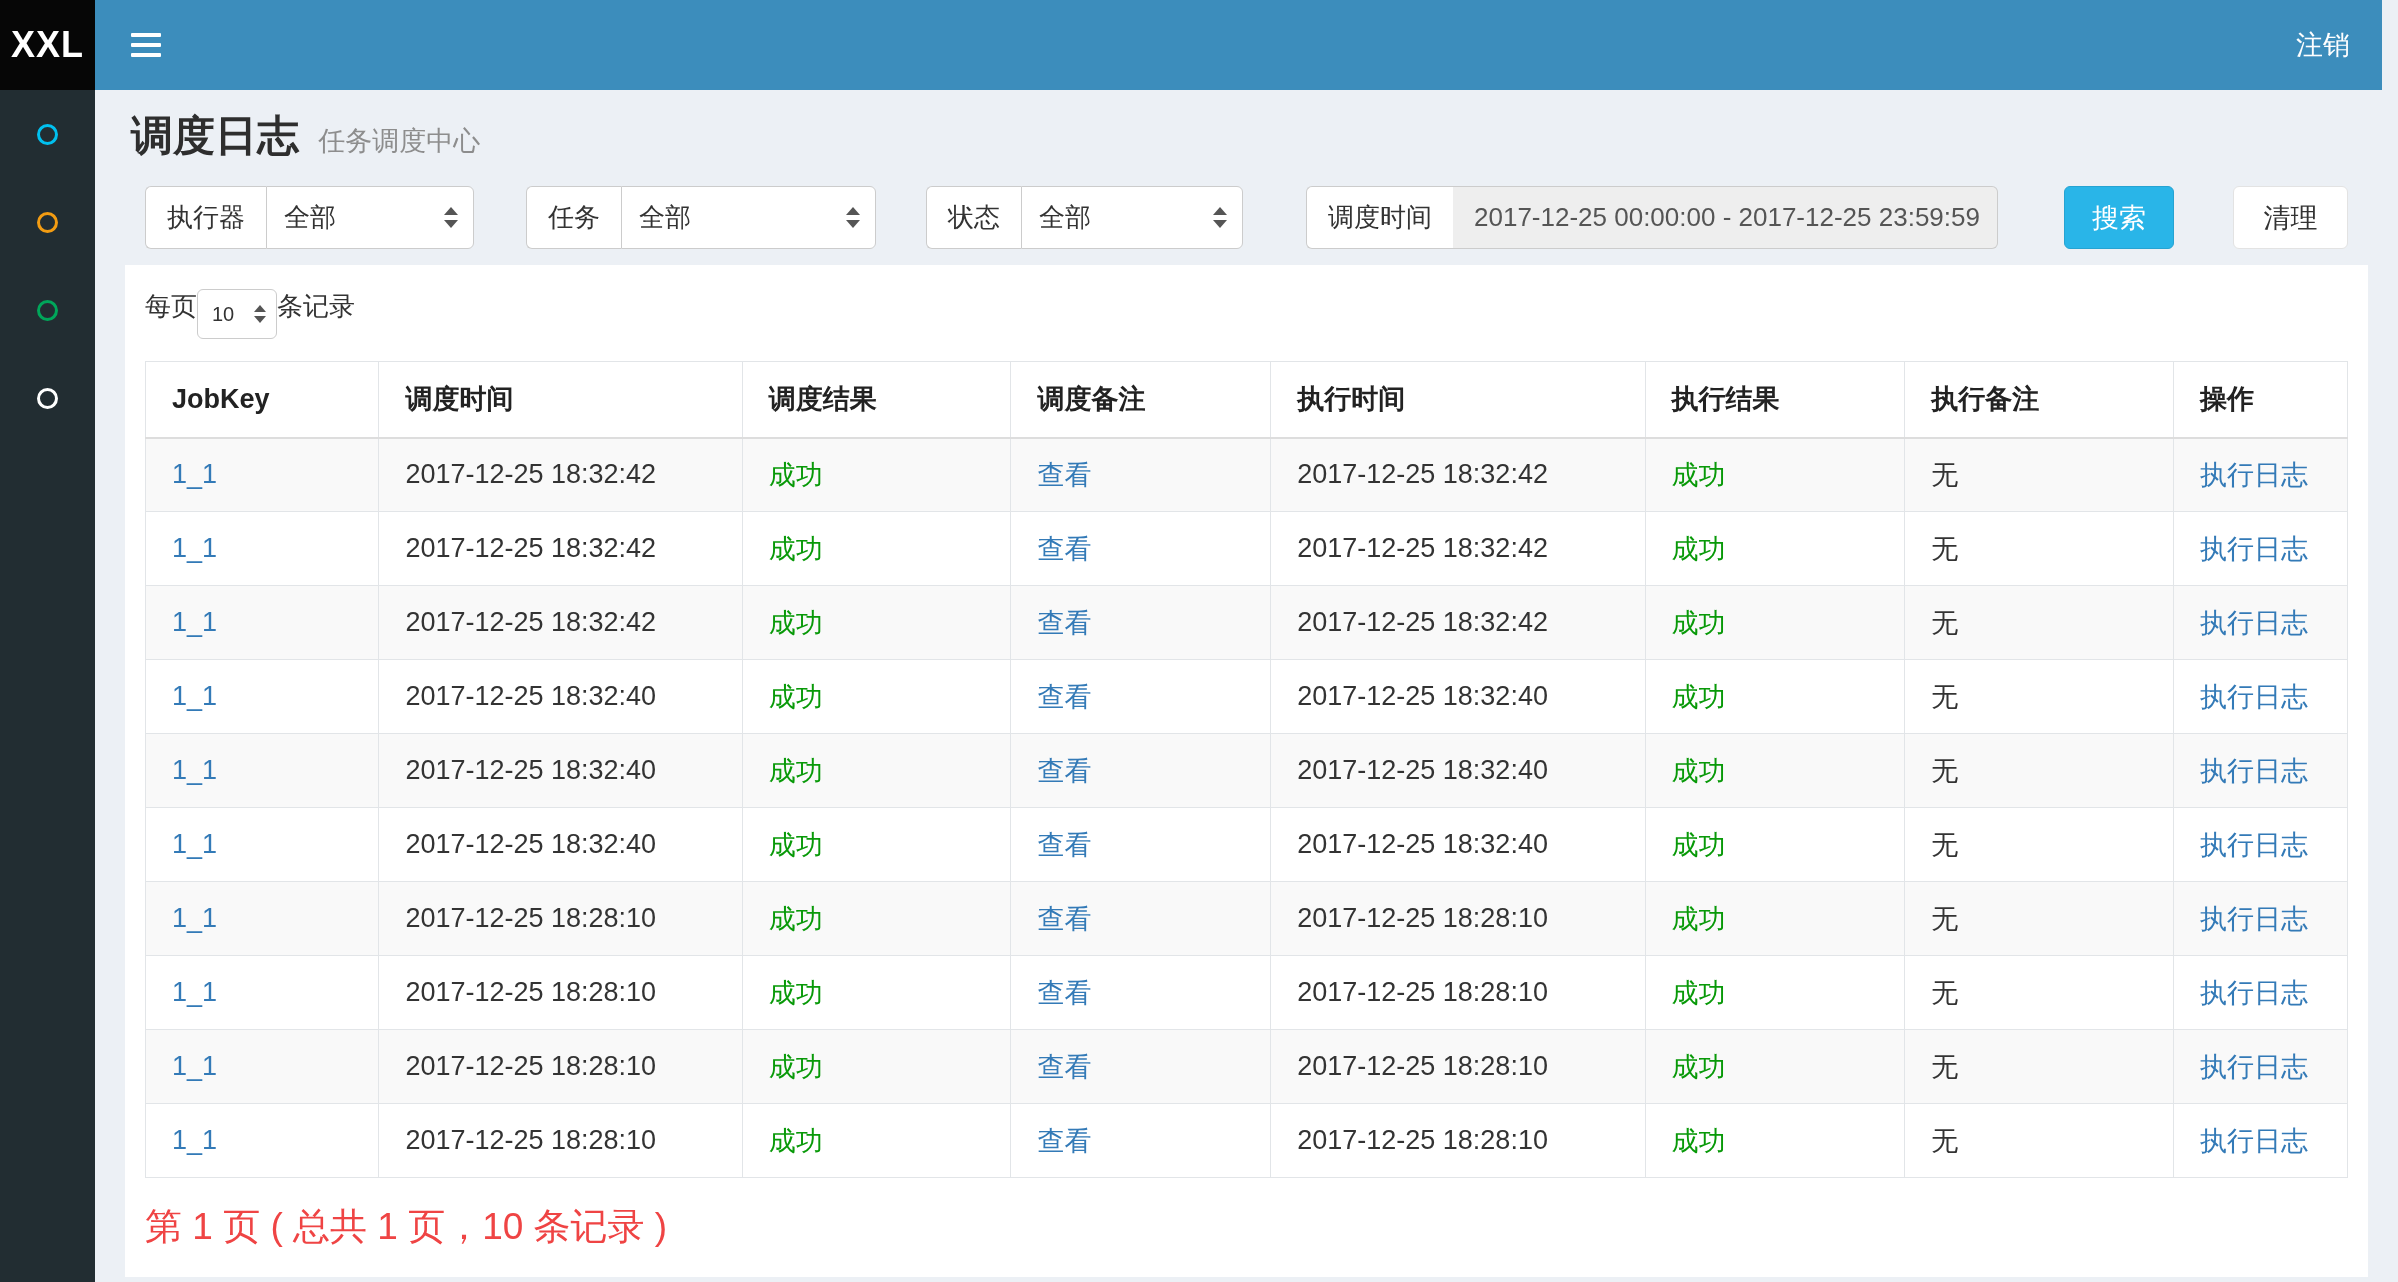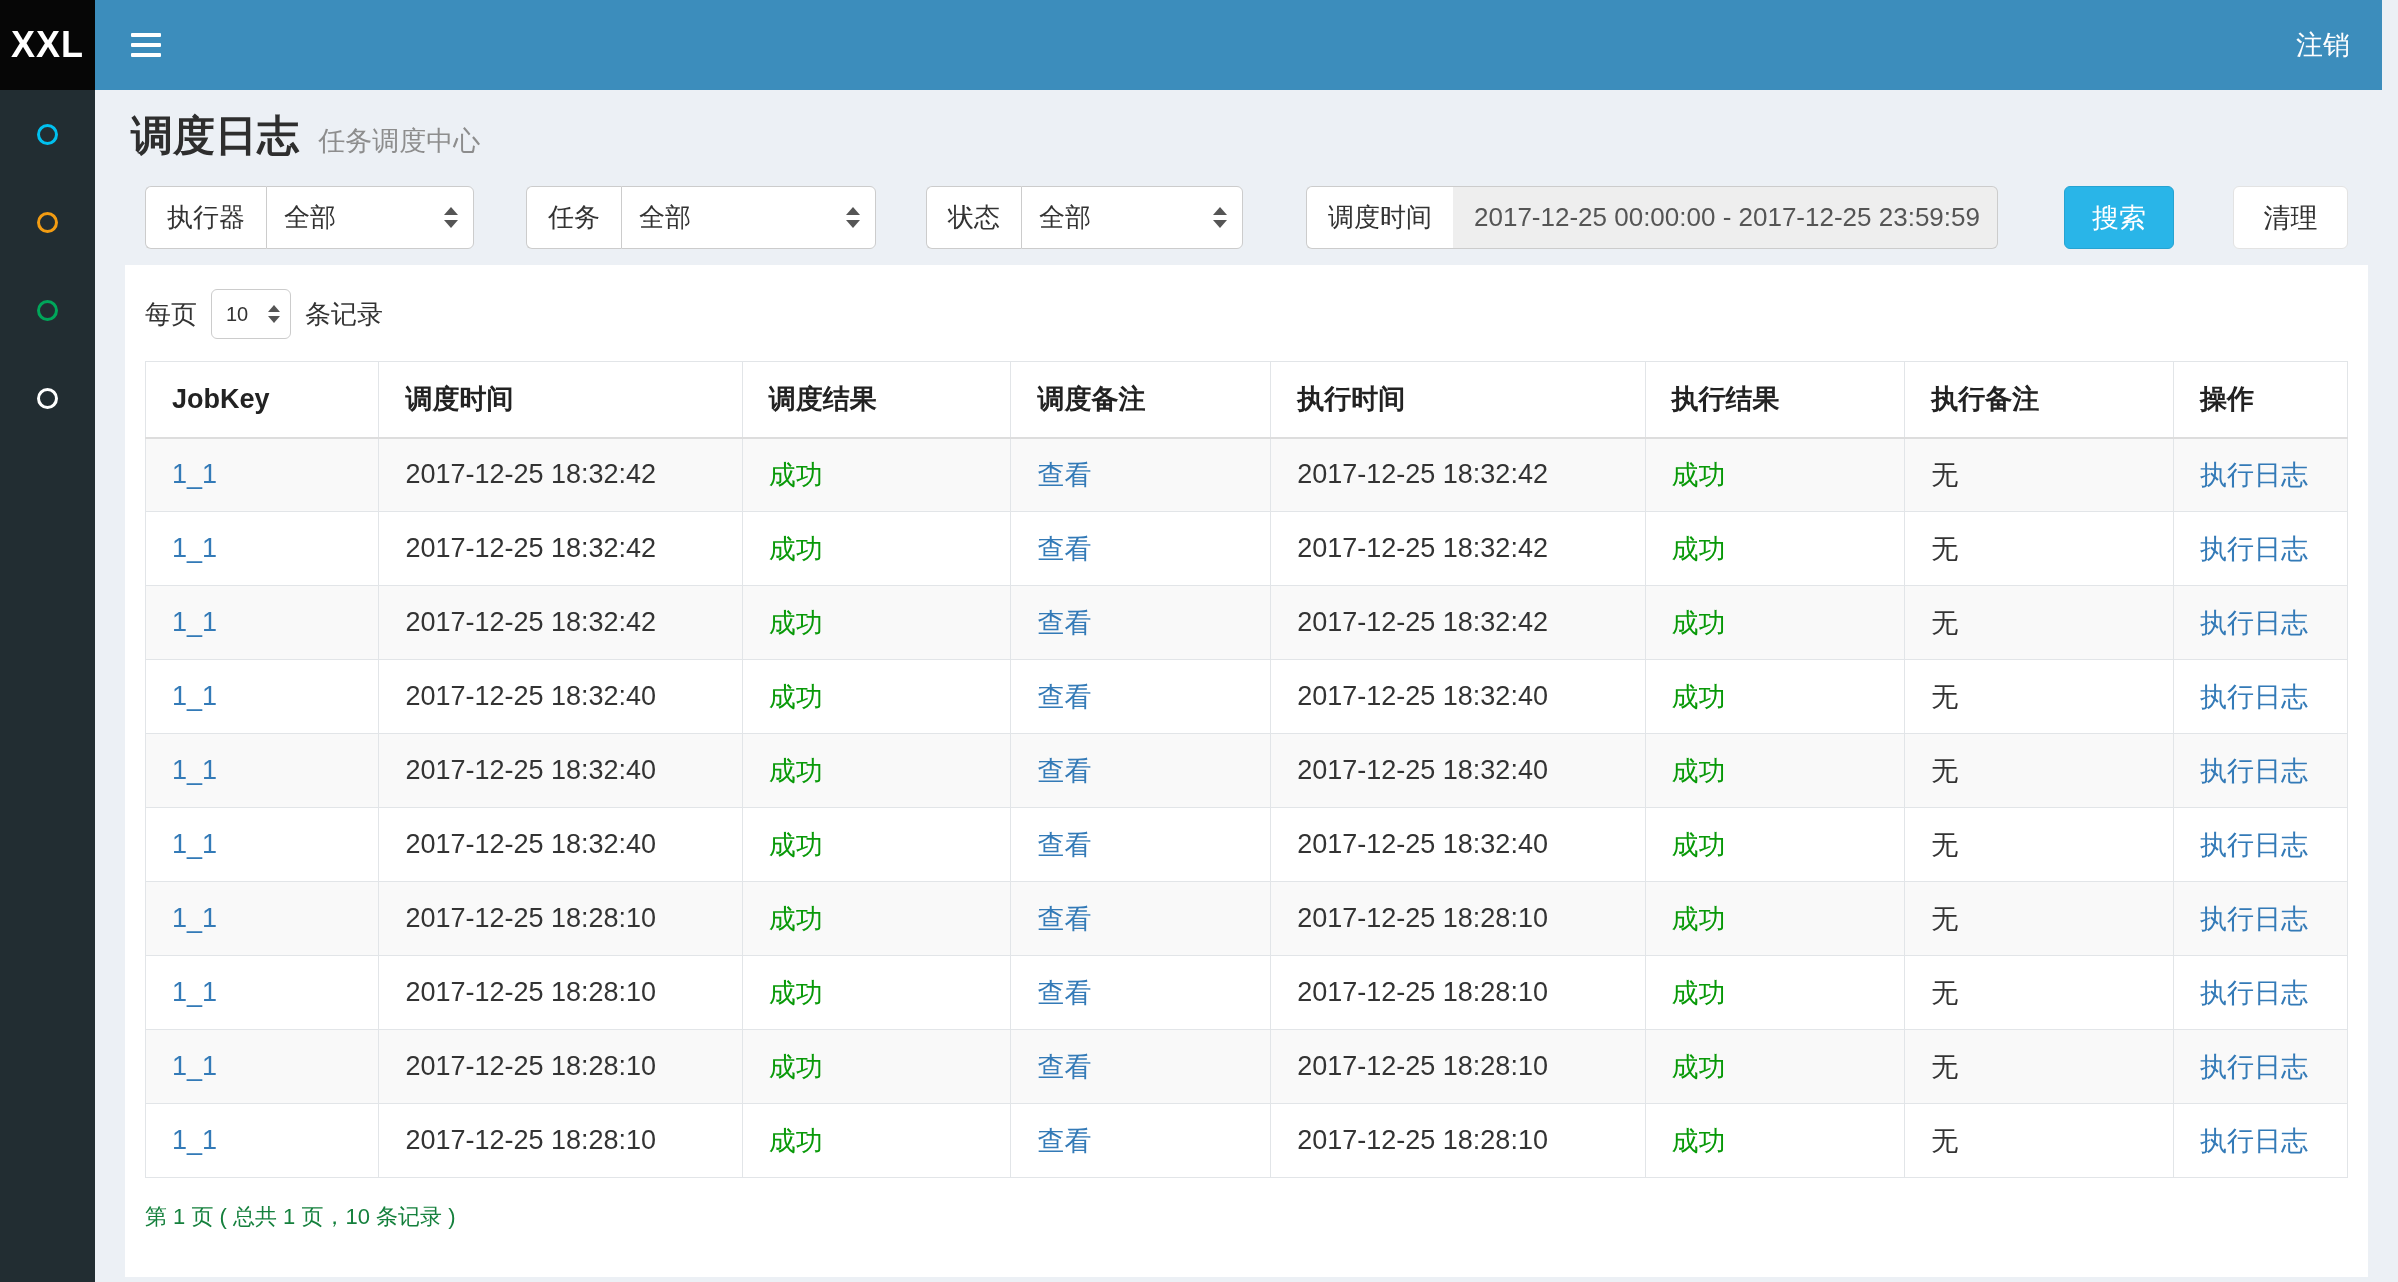--- a/index.html
+++ b/index.html
@@ -49,40 +49,40 @@
   .spinner .up{border-bottom:8px solid #555;}
   .spinner .down{border-top:8px solid #555;}
   .time-input{width:545px;background:#eee;border:1px solid #ccc;border-left:0;border-radius:0 6px 6px 0;
     display:flex;align-items:center;padding:0 21px;color:#555;white-space:nowrap;cursor:pointer;}
   .ml1{margin-left:52px;} .ml2{margin-left:50px;} .ml3{margin-left:63px;}
   .btn{height:63px;border-radius:6px;font-size:27px;display:flex;align-items:center;justify-content:center;cursor:pointer;}
   .btn-search{width:130px;margin-left:66px;background:var(--search-btn);border:1px solid #26a3d2;color:#fff;}
   .btn-clear{width:136px;margin-left:59px;background:#fff;border:1px solid #e3e3e3;color:#333;}
   
   .box{background:#fff;padding:18px 20px 20px;min-height:1012px;}
-  .length-row{display:flex;align-items:center;gap:14px;margin:6px 0 22px;}
+  .length-row{display:flex;margin:6px 0 22px;}
   .select-small{height:50px;width:80px;border:1px solid #ccc;border-radius:6px;background:#fff;
     display:flex;align-items:center;justify-content:space-between;padding:0 10px 0 14px;font-size:20px;cursor:pointer;}
   .select-small .spinner{gap:4px;}
   .select-small .spinner i{border-left-width:6px;border-right-width:6px;}
   .select-small .spinner .up{border-bottom:7px solid #555;}
   .select-small .spinner .down{border-top:7px solid #555;}
   
   .log-table{width:100%;border-collapse:collapse;table-layout:fixed;border:1px solid #ddd;}
   .log-table th,.log-table td{border:1px solid #e2e5e8;text-align:left;padding:0 10px 0 26px;
     overflow:hidden;white-space:nowrap;}
   .log-table th{height:76px;font-weight:bold;font-size:27px;color:#222;border-bottom:2px solid #ddd;background:#fff;}
   .log-table td{height:74px;font-size:27px;color:#333;}
   .log-table tbody tr:nth-child(odd){background:#f9f9f9;}
   .log-table tbody tr:nth-child(even){background:#fff;}
   a.link{color:var(--link);text-decoration:none;cursor:pointer;}
   .success{color:var(--success);}
   
   .footer-row{display:flex;justify-content:space-between;align-items:center;margin-top:24px;}
-  .page-info{font-size:22px;color:#15803d;text-align:right;}
+  .page-info{font-size:37px;color:#ef4444;text-align:right;}
   .pagination{display:flex;}
   .page-btn{height:60px;padding:0 28px;display:flex;align-items:center;background:#fff;
     border:1px solid #ddd;font-size:26px;color:#777;margin-left:-1px;cursor:pointer;}
   .page-btn:first-child{border-radius:6px 0 0 6px;margin-left:0;}
   .page-btn:last-child{border-radius:0 6px 6px 0;}
   .page-btn.active{background:var(--pg-active);border-color:var(--pg-active);color:#fff;}
 </style>
 </head>
 <body>
 

